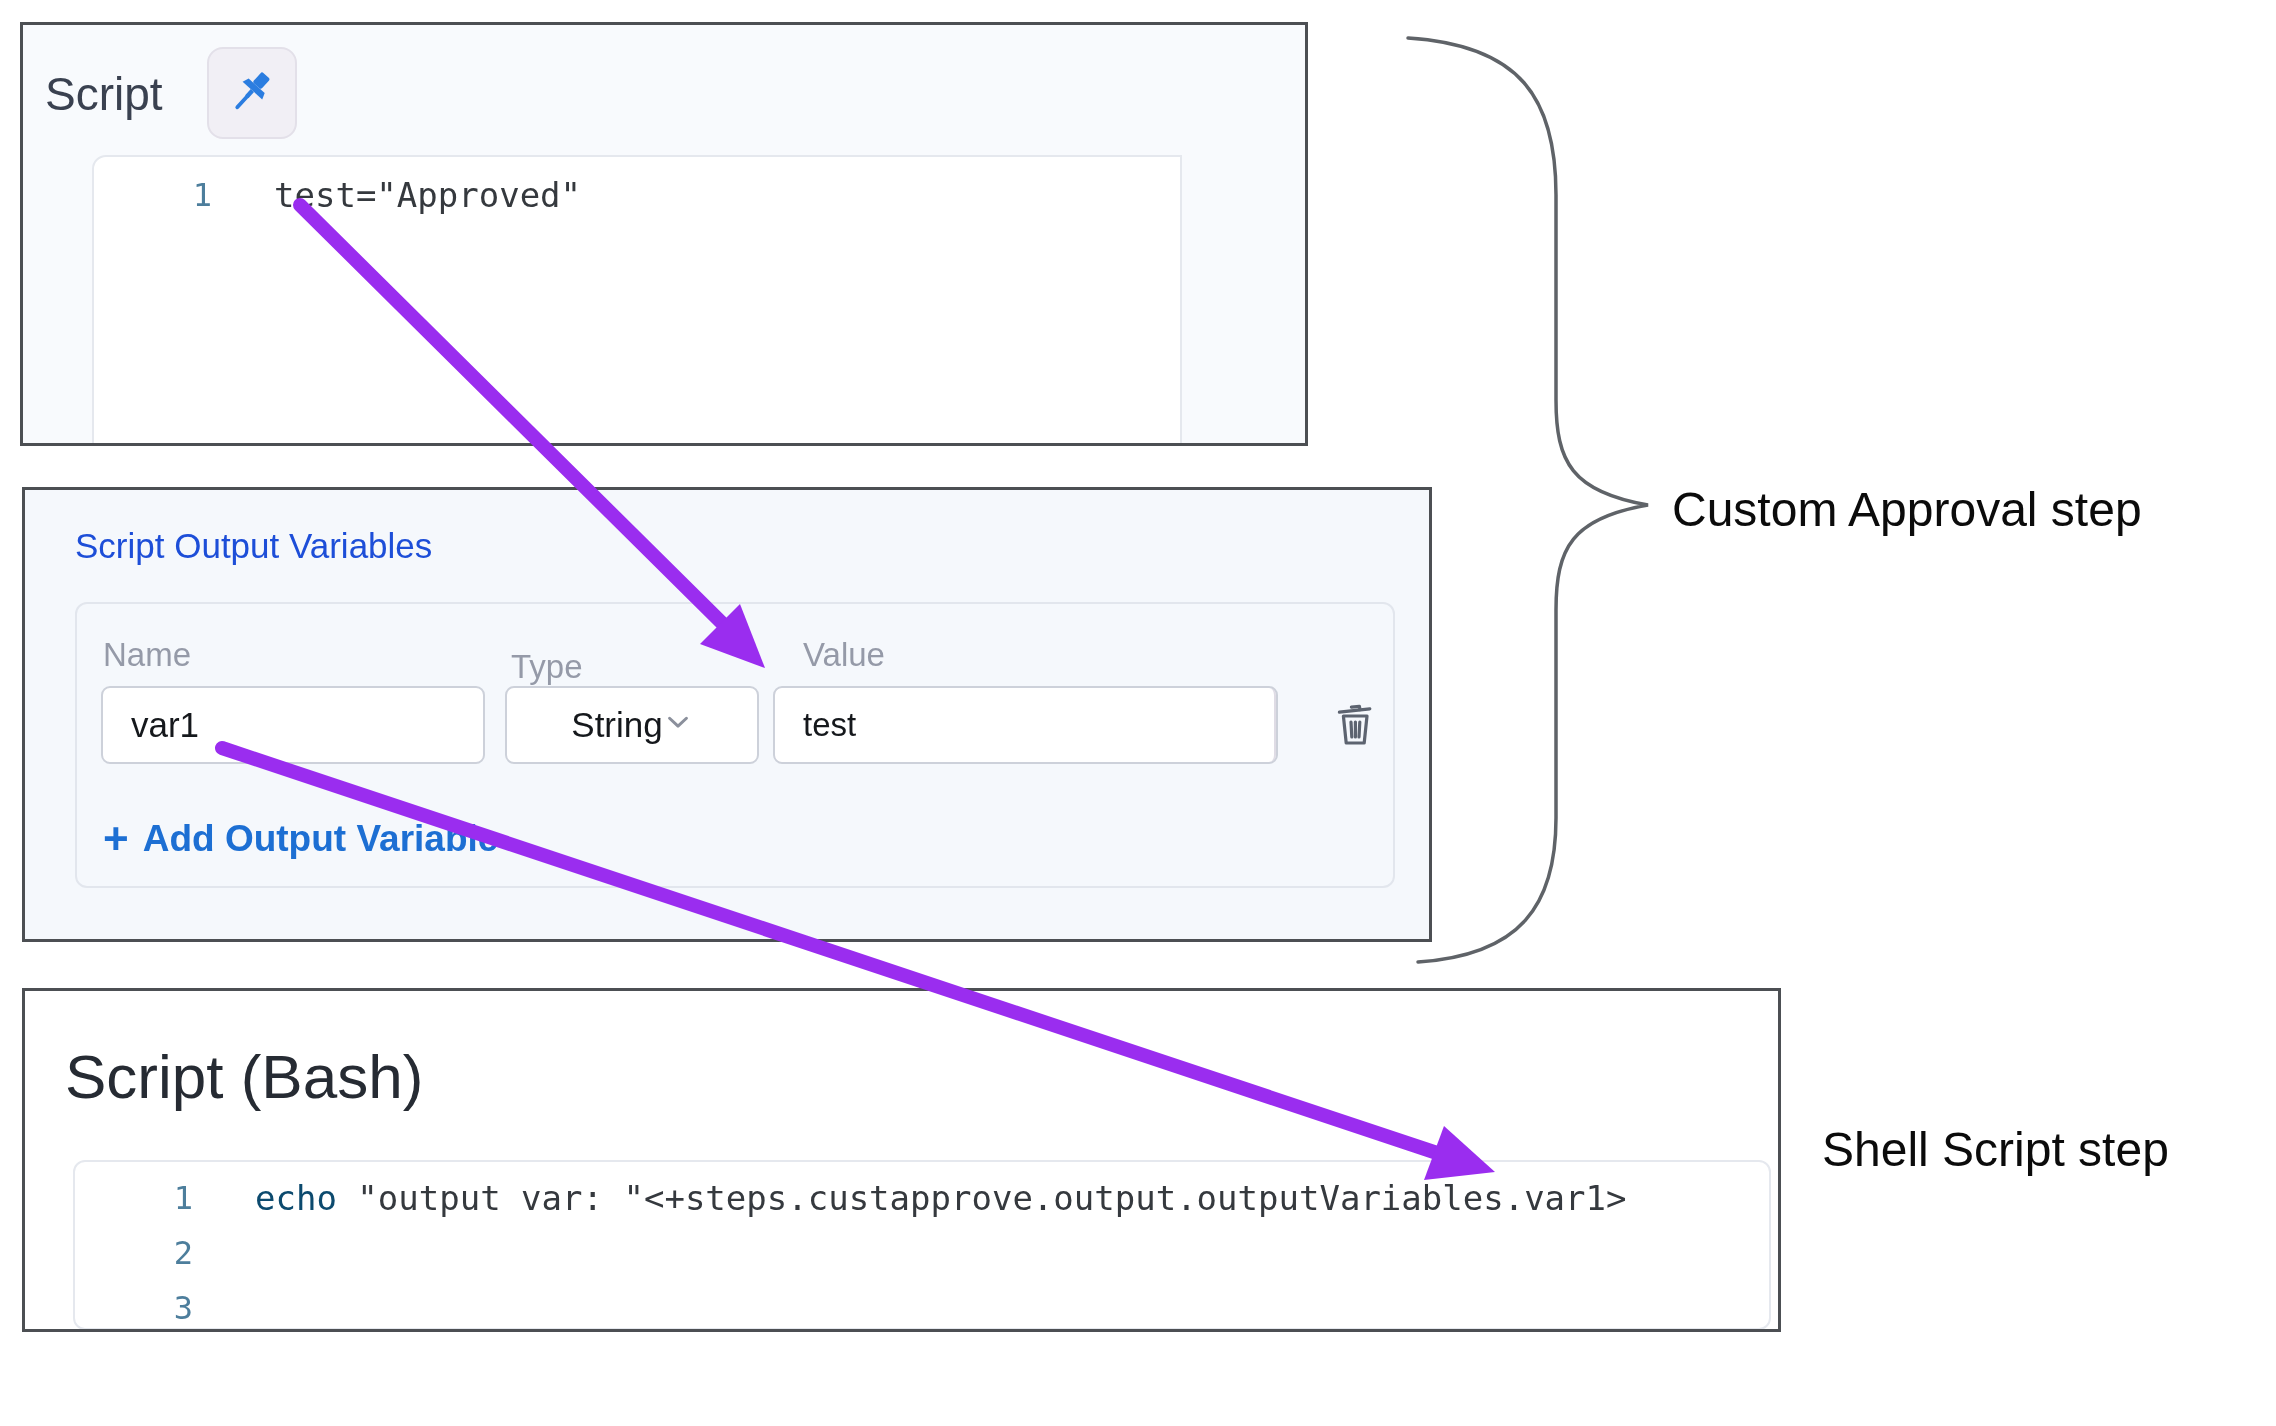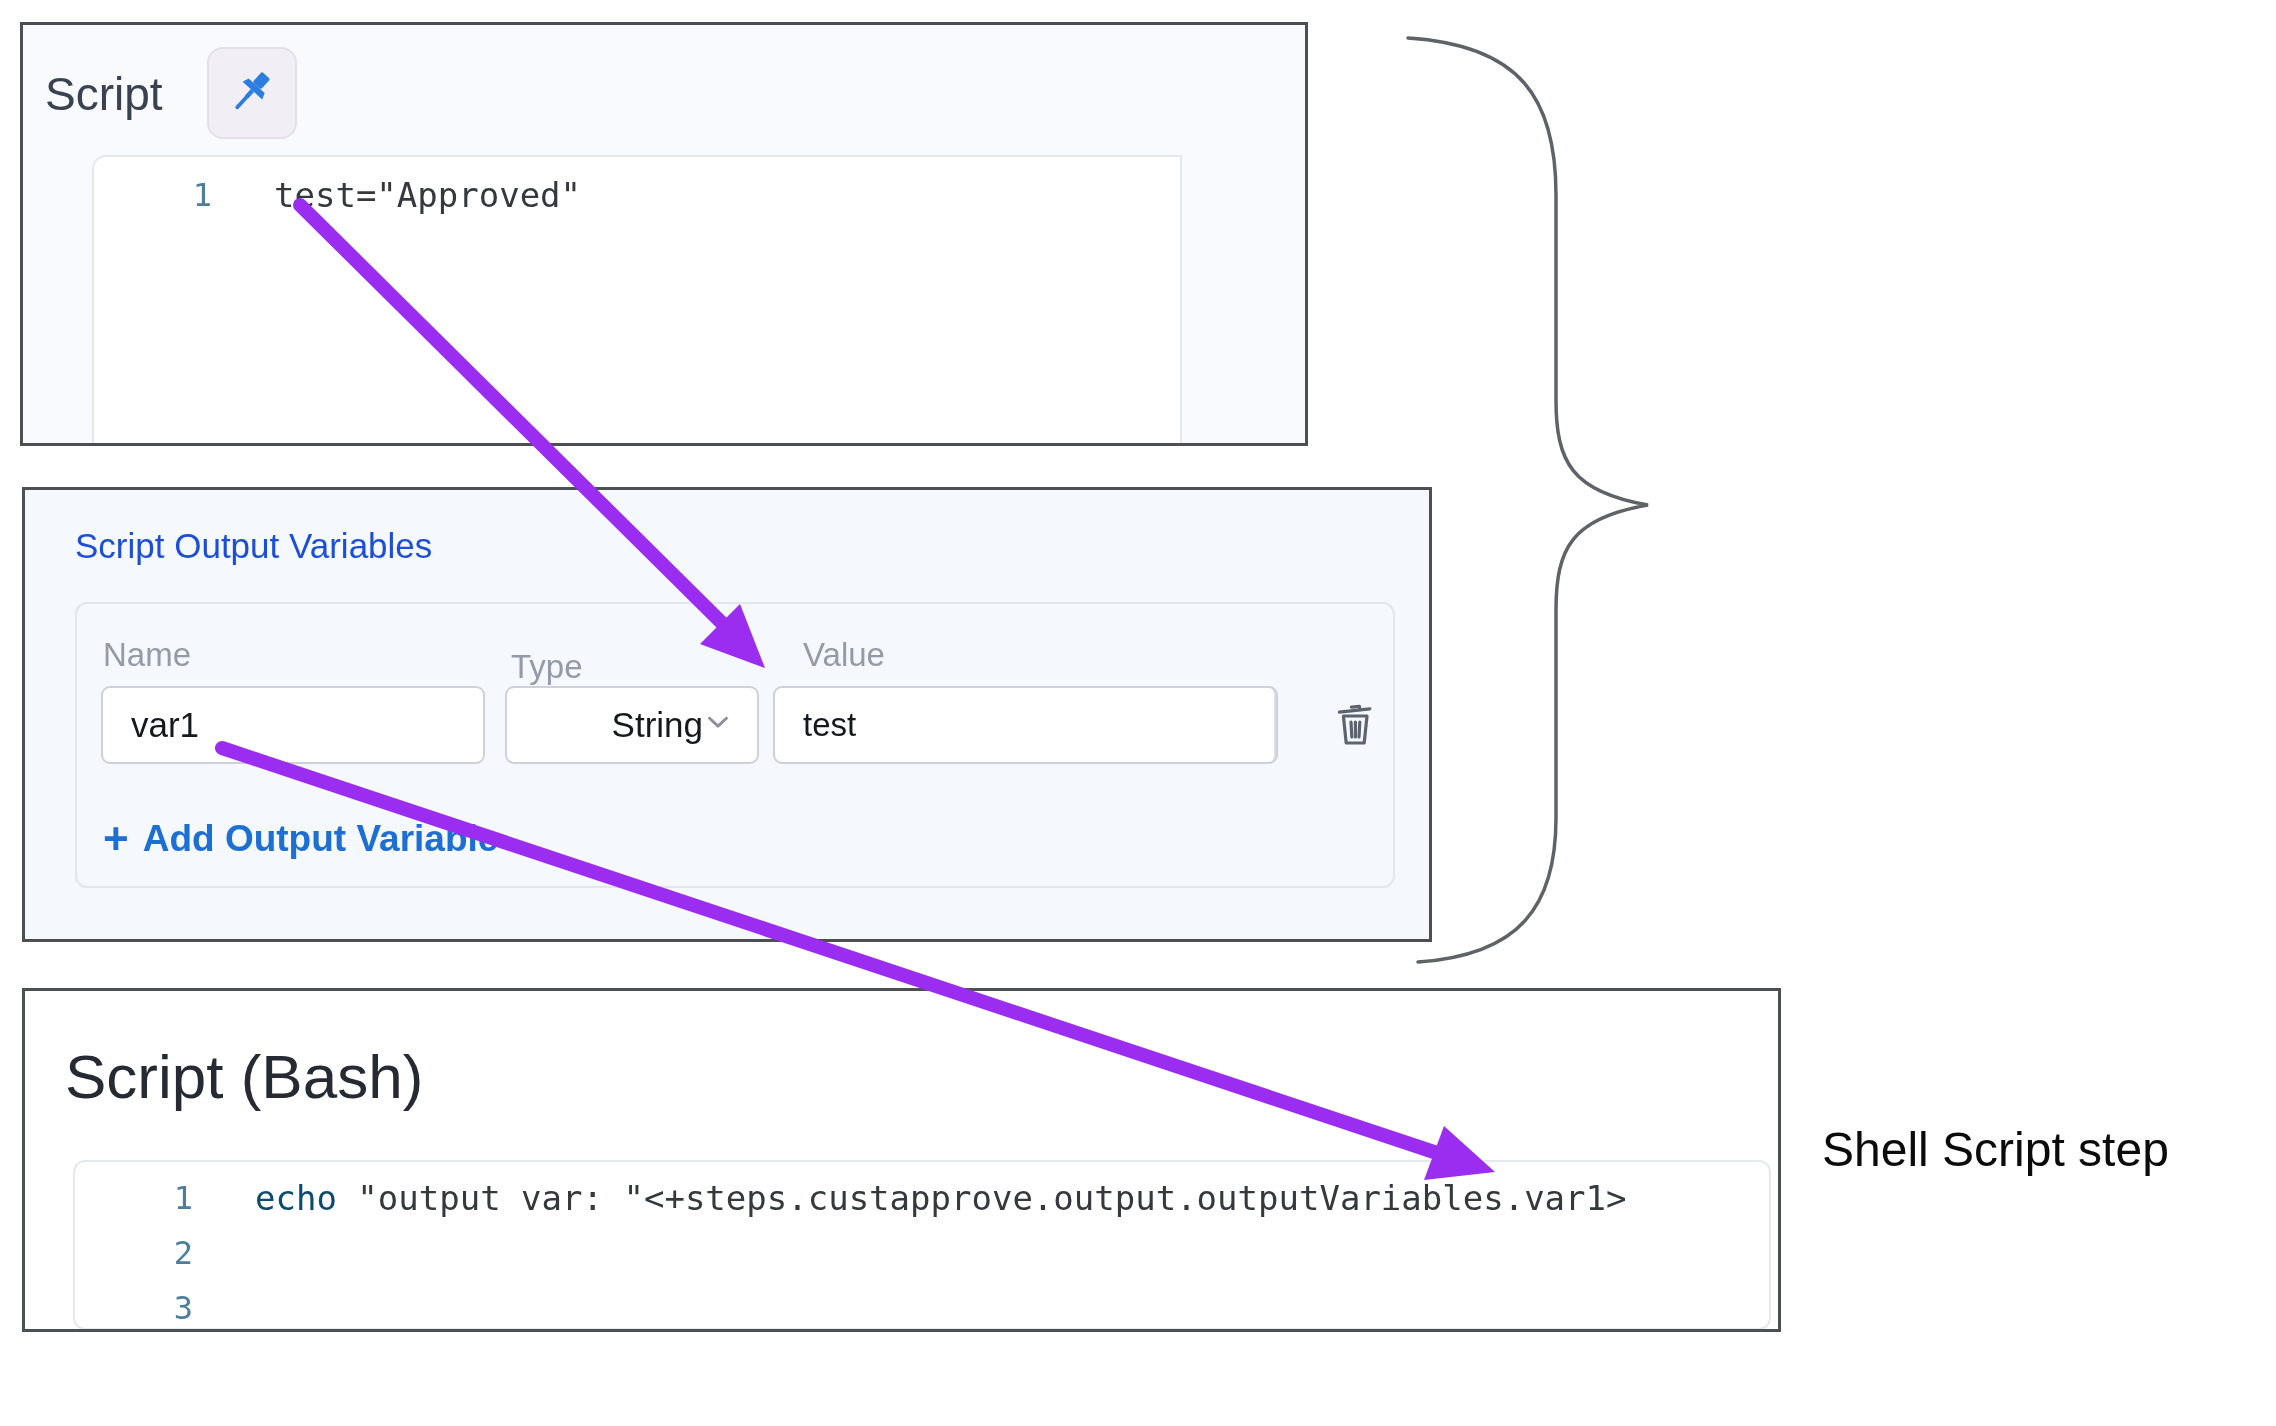--- a/index.html
+++ b/index.html
@@ -44,21 +44,21 @@
   .lbl-value{left:726px;}
   .field{
     position:absolute;top:82px;height:78px;background:#ffffff;
     border:2px solid #cdd1da;border-radius:9px;box-sizing:border-box;
     font-size:35px;color:#15181c;font-family:"Liberation Sans",sans-serif;
   }
   input.field{padding:0 28px;outline:none;}
   #fld-name{left:24px;width:384px;}
   .select-box{
     left:428px;width:254px;display:flex;align-items:center;
-    padding:0 24px;cursor:pointer;justify-content:flex-end;
+    padding:0 24px;cursor:pointer;justify-content:center;
   }
   .select-box svg{width:30px;height:30px;flex:0 0 auto;}
   .value-group{position:absolute;left:696px;top:82px;width:505px;height:78px;
     border:2px solid #cdd1da;border-radius:9px;background:#eceaf1;
     display:flex;box-sizing:border-box;overflow:hidden;}
   .value-input{flex:1 1 auto;border:none;background:#ffffff;font-size:33px;color:#15181c;
     padding:0 28px;outline:none;border-right:2px solid #dfdce5;
     font-family:"Liberation Sans",sans-serif;border-radius:7px;}
   .trash-btn{position:absolute;left:1252px;top:90px;width:52px;height:60px;cursor:pointer;
     display:flex;align-items:center;justify-content:center;background:none;border:none;padding:0;}
@@ -164,20 +164,21 @@
           <span class="code-text"></span>
         </div>
         <div class="code-line">
           <span class="gutter">3</span>
           <span class="code-text"></span>
         </div>
       </div>
     </div>
   </div>
 
+  <div class="annot" id="annot-approval">Custom Approval step</div>
   <div class="annot" id="annot-shell">Shell Script step</div>
 
   <svg id="overlay" viewBox="0 0 2276 1426">
 
     <path d="M 1408 38 C 1520 45 1556 98 1556 195 L 1556 400 C 1556 462 1572 492 1648 505 C 1572 518 1556 548 1556 610 L 1556 818 C 1556 906 1520 955 1418 962" fill="none" stroke="#5f6368" stroke-width="3.5" stroke-linecap="round"></path>
 
     <g>
       <line x1="300" y1="205" x2="728" y2="629" stroke="#9a2def" stroke-width="14" stroke-linecap="round"></line>
       <polygon points="765,668 700,644 740,604" fill="#9a2def"></polygon>
     </g>

